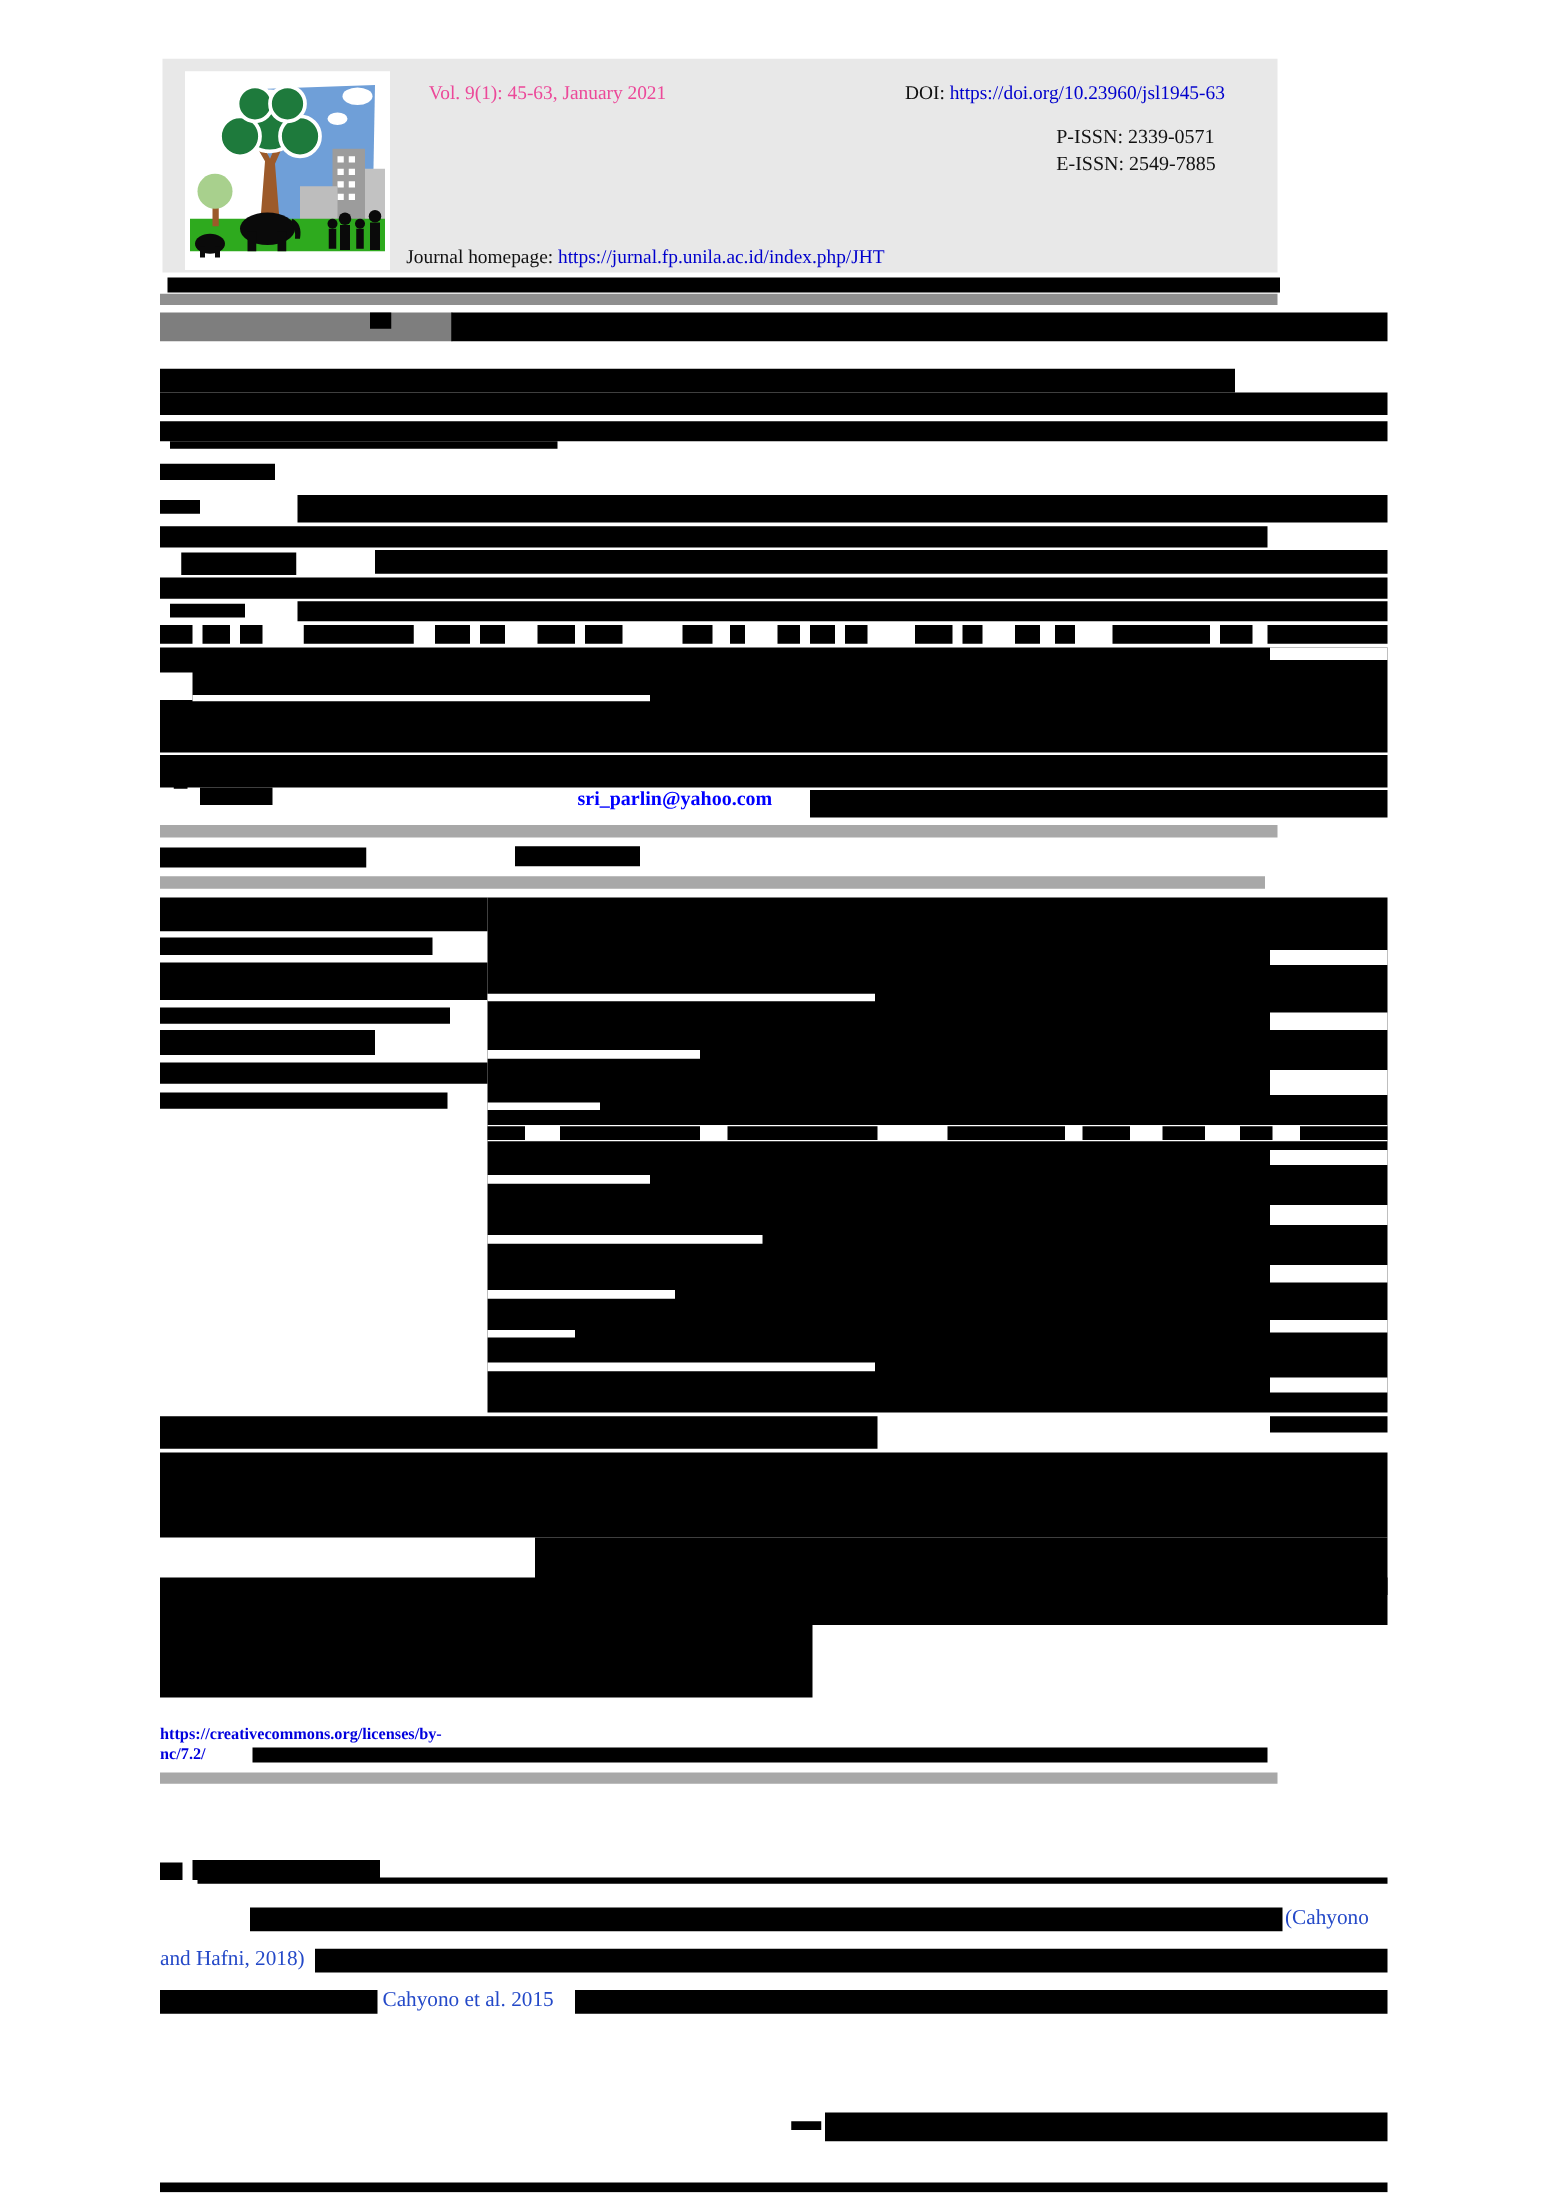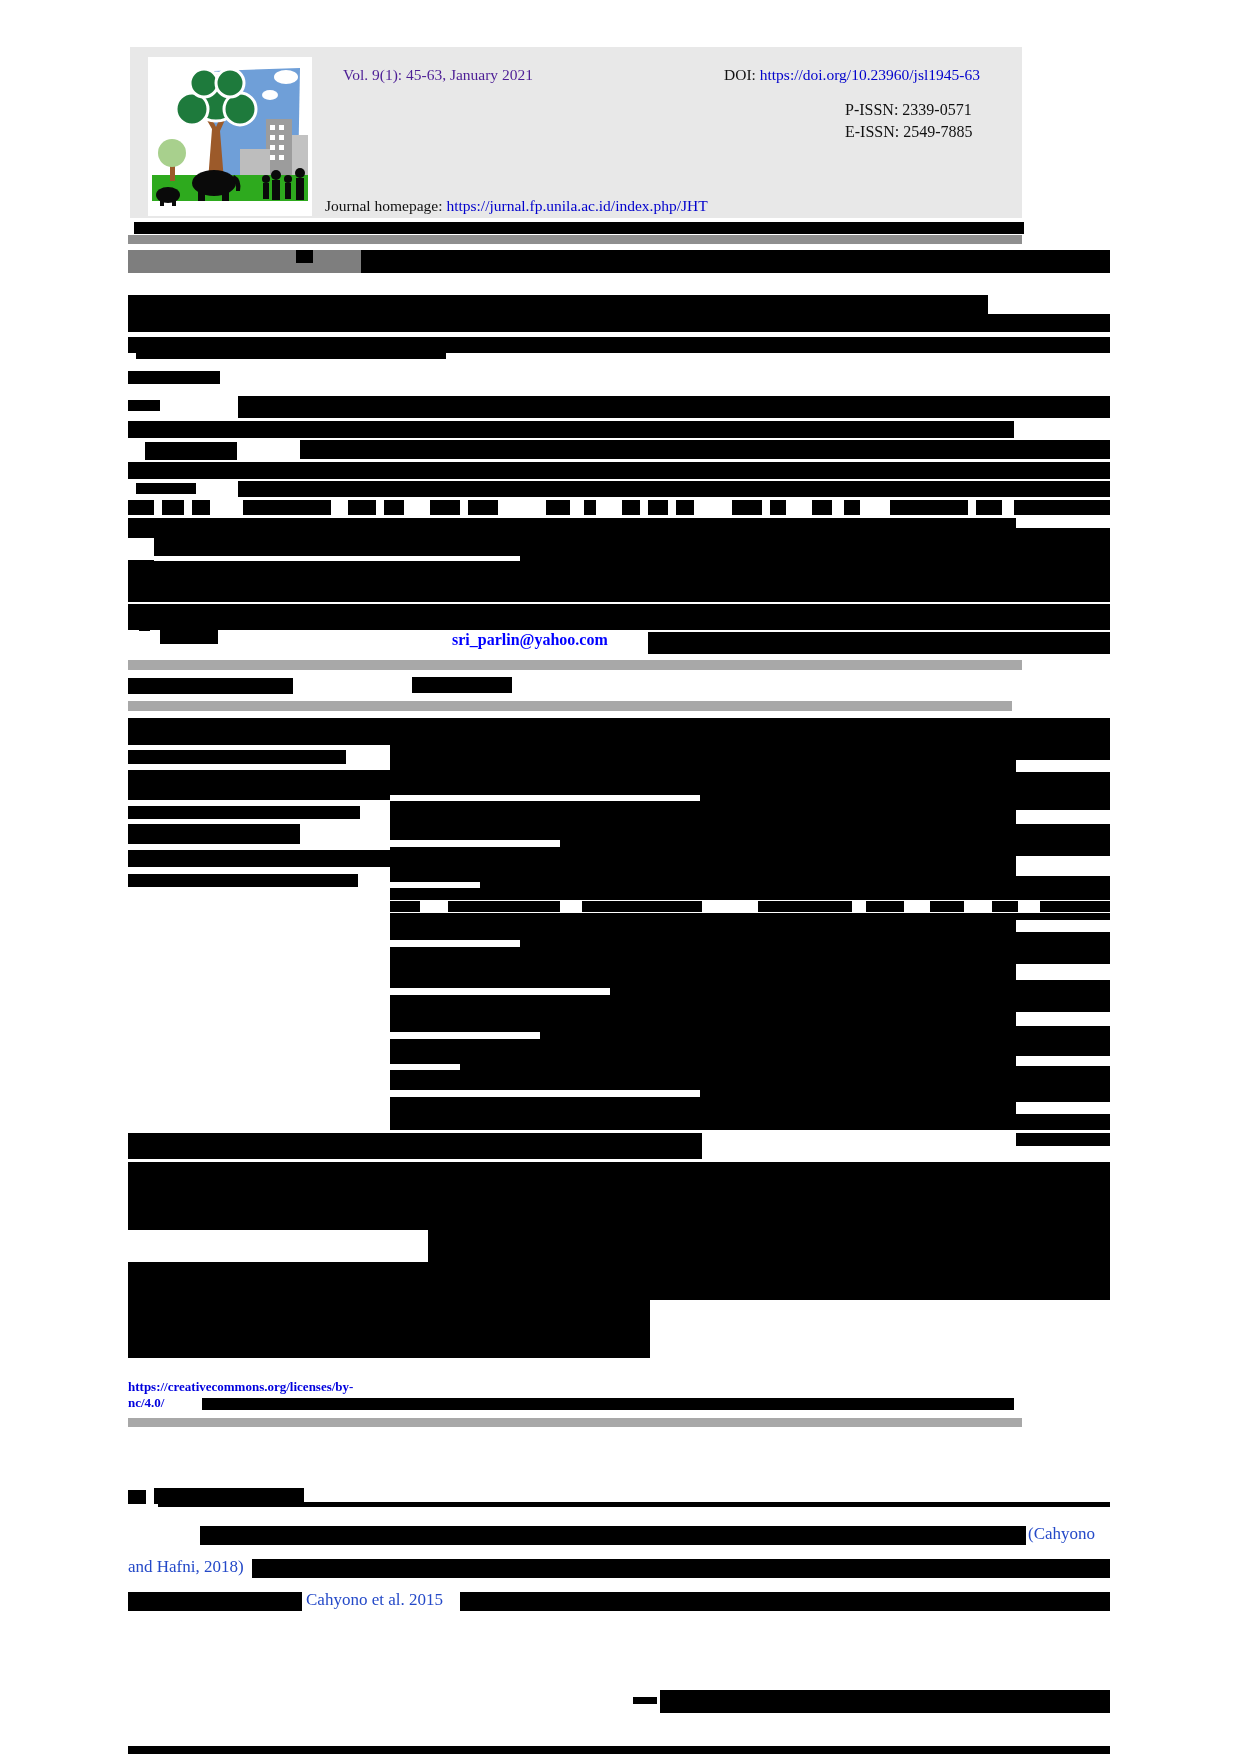--- a/index.html
+++ b/index.html
@@ -2,28 +2,28 @@
 <html style="--hdrbg: #e8e8e8; --link: #0000cc; --email: #0000ff; --cite: #2449c8; --license: #0000dd;"><head>
 <meta charset="utf-8">
 <style>
   html,body{margin:0;padding:0;background:#fff;}
   .page{position:relative;width:1240px;height:1754px;background:#ffffff;overflow:hidden;
         font-family:"Liberation Serif", serif;}
   .abs{position:absolute;}
   
   .header-box{left:130px;top:47px;width:892px;height:171px;background:var(--hdrbg,#e8e8e8);}
   .logo-panel{left:148px;top:57px;width:164px;height:159px;background:#ffffff;}
-  .vol-line{left:343px;top:66px;font-size:15.5px;color:#4c1d95;}
+  .vol-line{left:343px;top:66px;font-size:15.5px;color:#ec4899;}
   .doi-line{left:724px;top:66px;font-size:15.5px;color:#111;text-align:right;}
   .journal-title{left:341px;top:106px;font-size:41px;font-weight:700;color:#0a0a0a;letter-spacing:.5px;}
   .issn-block{left:845px;top:99px;font-size:16px;line-height:22px;color:#111;}
   .homepage-line{left:325px;top:197px;font-size:15.5px;color:#111;}
   a.lnk{color:var(--link,#0000cc);text-decoration:none;}
   
-  .email-link{left:452px;top:631px;font-size:16px;font-weight:700;color:var(--email,#0000ff);text-decoration:none;}
+  .email-link{left:462px;top:631px;font-size:16px;font-weight:700;color:var(--email,#0000ff);text-decoration:none;}
   .license-1{left:128px;top:1379px;font-size:13px;font-weight:700;color:var(--license,#0000dd);text-decoration:none;text-align:center;}
   .license-2{left:128px;top:1395px;font-size:13px;font-weight:700;color:var(--license,#0000dd);text-decoration:none;}
   .cit{font-size:17px;color:var(--cite,#2449c8);text-decoration:none;font-family:"Liberation Serif",serif;}
   .cit1{left:1028px;top:1524px;}
   .cit2{left:128px;top:1557px;}
   .cit3{left:306px;top:1590px;}
   #redaction-layer div{position:absolute;}
 </style>
 </head>
 <body>
@@ -201,19 +201,19 @@
       <div style="left: 128px; top: 1592px; width: 174px; height: 19px; background: rgb(0, 0, 0);"></div>
       <div style="left: 460px; top: 1592px; width: 650px; height: 19px; background: rgb(0, 0, 0);"></div>
       <div style="left: 633px; top: 1697px; width: 24px; height: 7px; background: rgb(0, 0, 0);"></div>
       <div style="left: 660px; top: 1690px; width: 450px; height: 23px; background: rgb(0, 0, 0);"></div>
       <div style="left: 128px; top: 1746px; width: 982px; height: 8px; background: rgb(0, 0, 0);"></div>
     </div>
 
   <a class="abs email-link" href="#">sri_parlin@yahoo.com</a>
 
   <a class="abs license-1" href="#">https://creativecommons.org/licenses/by-</a>
-  <a class="abs license-2" href="#">nc/4.0/</a>
+  <a class="abs license-2" href="#">nc/7.2/</a>
 
   <a class="abs cit cit1" href="#">(Cahyono</a>
   <a class="abs cit cit2" href="#">and Hafni, 2018)</a>
   <a class="abs cit cit3" href="#">Cahyono et al. 2015</a>
 
 </div>
 
 </body></html>

